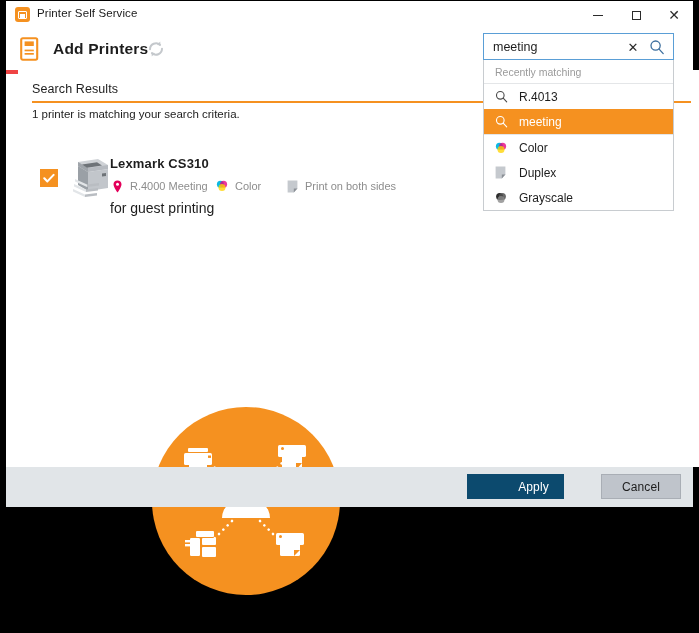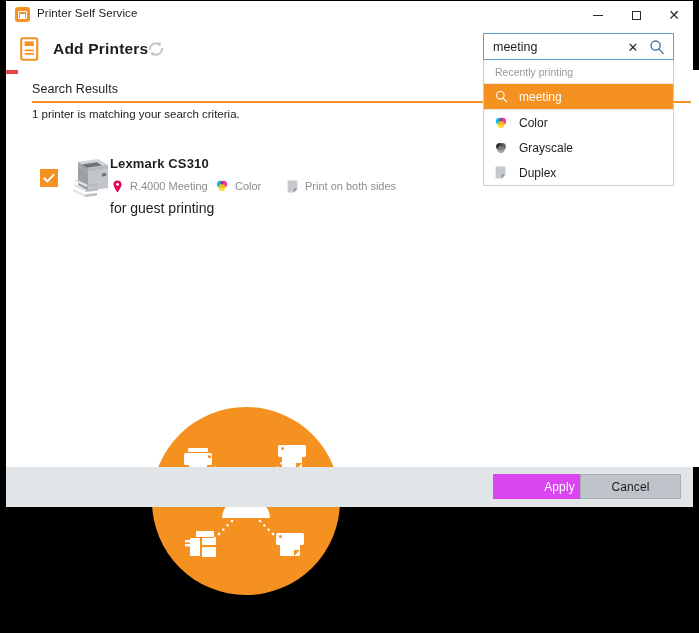--- a/index.html
+++ b/index.html
@@ -256,30 +256,30 @@
     top: 7px;
     height: 25px;
     font-size: 12px;
     display: flex;
     align-items: center;
     justify-content: center;
     box-sizing: border-box;
     letter-spacing: 0.1px;
   }
   .btn-apply {
-    right: 103px;
+    right: 129px;
     width: 97px;
-    background: #d946ef;
+    background: #0c4a6e;
     color: #ffffff;
     border: none;
     padding-left: 36px;
   }
   .btn-cancel {
     right: 12px;
-    width: 101px;
+    width: 80px;
     background: #bfc4cb;
     color: #1d1d1d;
     border: 1px solid #a9aeb5;
   }
 
   
   .search-wrap {
     position: absolute;
     left: 477px; top: 32px;
     width: 189px;
@@ -531,23 +531,32 @@
         <span class="search-clear">✕</span>
         <span class="search-go">
           <svg width="16" height="16" viewBox="0 0 16 16">
             <circle cx="6.6" cy="6.6" r="4.6" fill="none" stroke="#3d6f9e" stroke-width="1.3"></circle>
             <line x1="10.1" y1="10.1" x2="14.2" y2="14.6" stroke="#3d6f9e" stroke-width="1.3" stroke-linecap="round"></line>
           </svg>
         </span>
       </div>
 
       <div class="dropdown">
-        <div class="dd-group">Recently printing</div>
+        <div class="dd-group">Recently matching</div>
         <div class="dd-sep"></div>
 
+        <div class="dd-item">
+          <span class="dd-icon">
+            <svg width="13" height="13" viewBox="0 0 13 13">
+              <circle cx="5.3" cy="5.3" r="3.8" fill="none" stroke="#4a4a4a" stroke-width="1.1"></circle>
+              <line x1="8.2" y1="8.2" x2="11.7" y2="11.9" stroke="#4a4a4a" stroke-width="1.1" stroke-linecap="round"></line>
+            </svg>
+          </span>
+          <span>R.4013</span>
+        </div>
 
         <div class="dd-item active">
           <span class="dd-icon">
             <svg width="13" height="13" viewBox="0 0 13 13">
               <circle cx="5.3" cy="5.3" r="3.8" fill="none" stroke="#ffffff" stroke-width="1.1"></circle>
               <line x1="8.2" y1="8.2" x2="11.7" y2="11.9" stroke="#ffffff" stroke-width="1.1" stroke-linecap="round"></line>
             </svg>
           </span>
           <span>meeting</span>
         </div>
@@ -560,35 +569,35 @@
               <circle cx="4.4" cy="4.2" r="3.5" fill="#00b5e2" opacity="0.95"></circle>
               <circle cx="7.6" cy="4.2" r="3.5" fill="#e6007e" opacity="0.78"></circle>
               <circle cx="6.0" cy="7.4" r="3.5" fill="#ffd400" opacity="0.78"></circle>
             </svg>
           </span>
           <span>Color</span>
         </div>
 
         <div class="dd-item">
           <span class="dd-icon">
+            <svg width="11" height="13" viewBox="0 0 11 13">
+              <path d="M0.6 0.6 H10.4 V8.4 L6.8 12.4 H0.6 Z" fill="#c5c9ce"></path>
+              <path d="M6.8 12.4 V8.4 H10.4 Z" fill="#8b9096"></path>
+            </svg>
+          </span>
+          <span>Duplex</span>
+        </div>
+
+        <div class="dd-item">
+          <span class="dd-icon">
             <svg width="12" height="12" viewBox="0 0 12 12">
               <circle cx="4.6" cy="4.4" r="3.5" fill="#2b2b2b"></circle>
               <circle cx="7.4" cy="4.4" r="3.5" fill="#4f4f4f" opacity="0.85"></circle>
               <circle cx="6.0" cy="7.4" r="3.5" fill="#8a8a8a" opacity="0.8"></circle>
             </svg>
           </span>
           <span>Grayscale</span>
         </div>
-
-        <div class="dd-item">
-          <span class="dd-icon">
-            <svg width="11" height="13" viewBox="0 0 11 13">
-              <path d="M0.6 0.6 H10.4 V8.4 L6.8 12.4 H0.6 Z" fill="#c5c9ce"></path>
-              <path d="M6.8 12.4 V8.4 H10.4 Z" fill="#8b9096"></path>
-            </svg>
-          </span>
-          <span>Duplex</span>
-        </div>
       </div>
     </div>
 
   </div>
 </div>
 
 </body></html>

